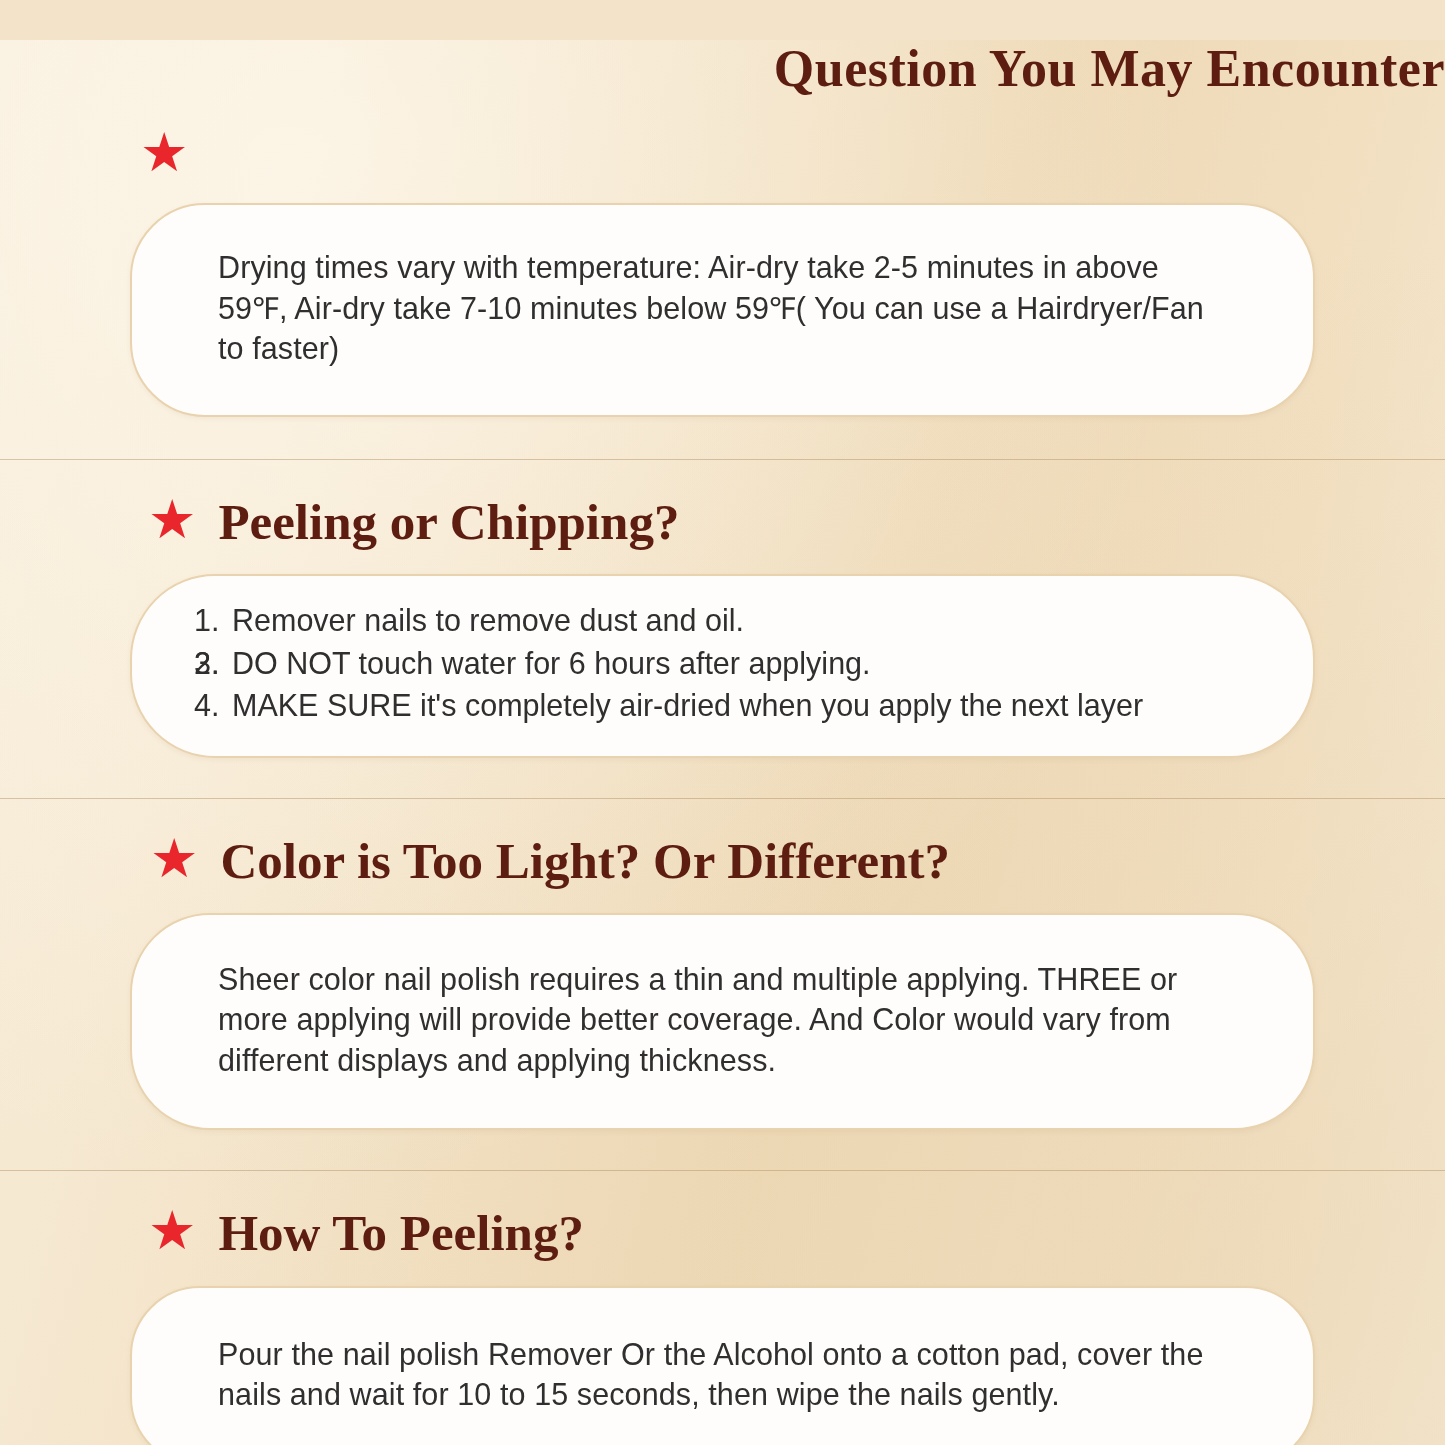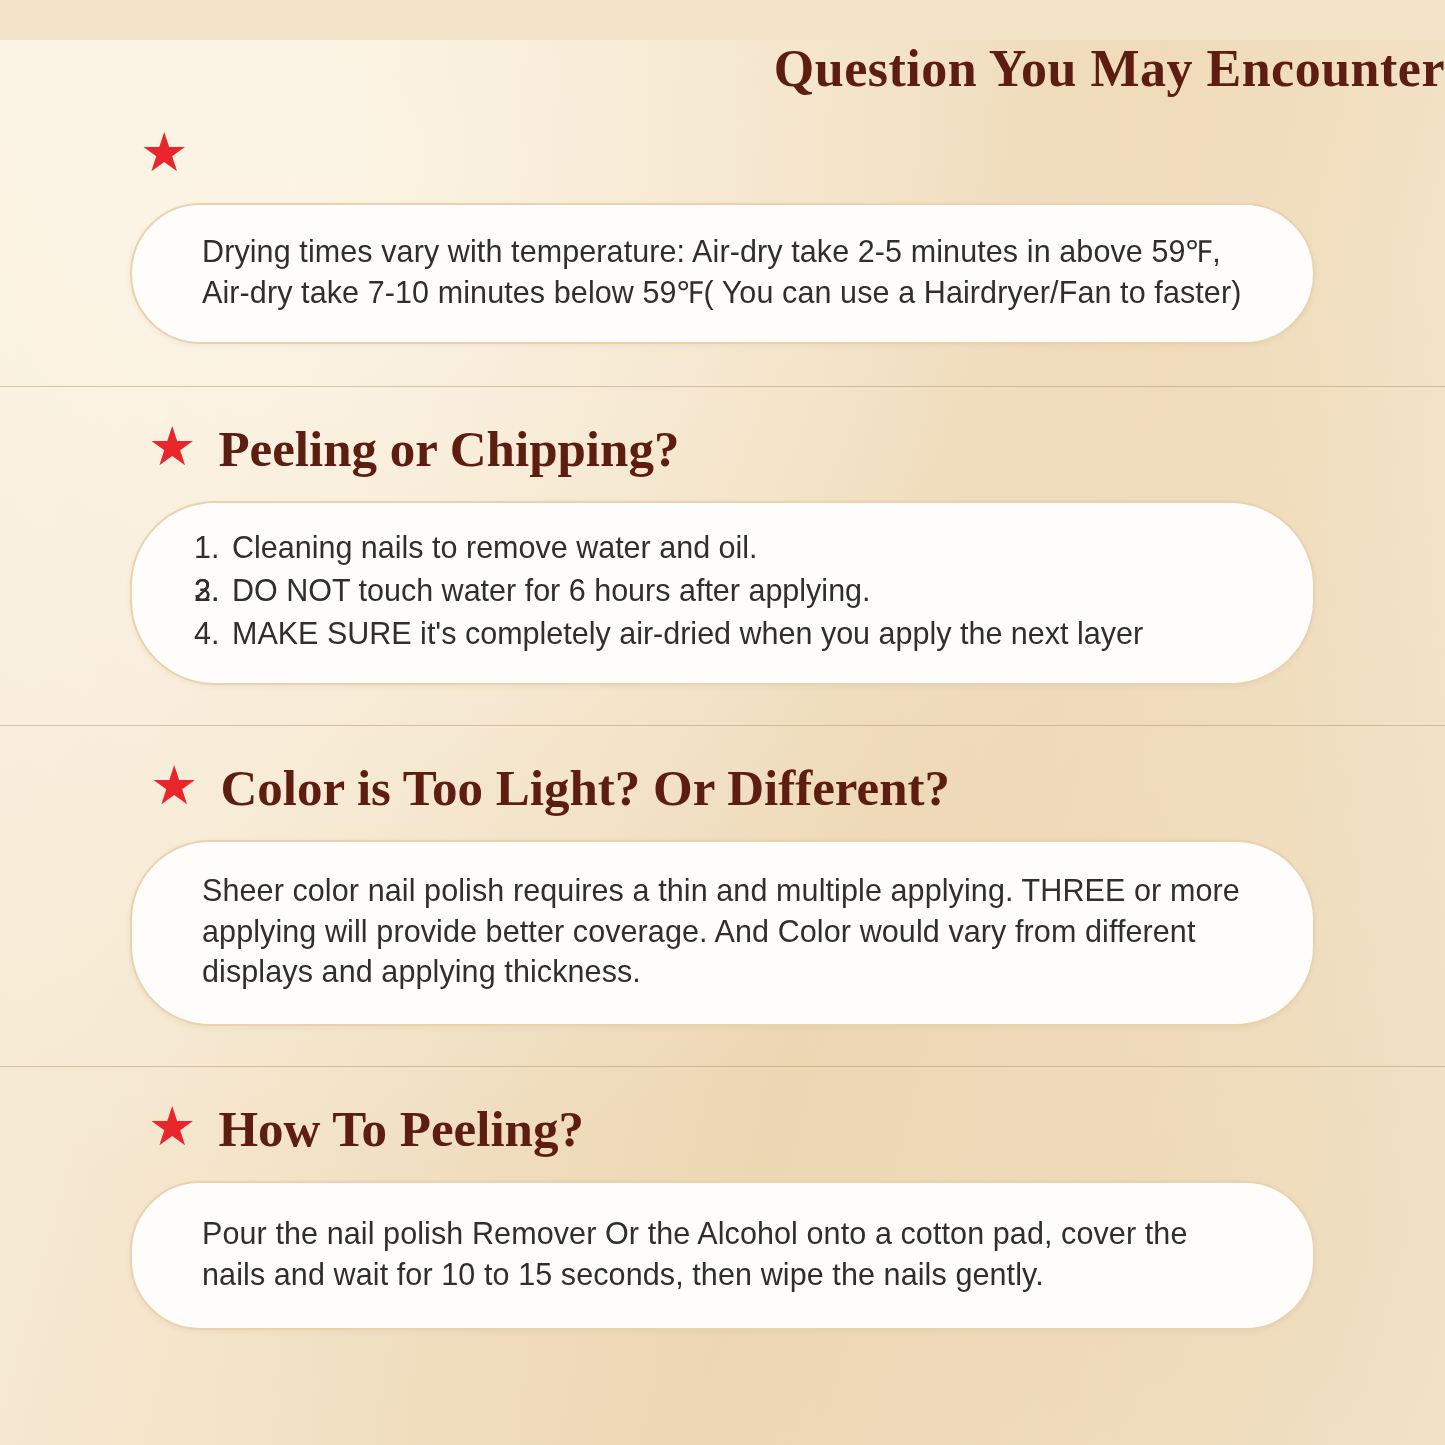--- a/index.html
+++ b/index.html
@@ -87,21 +87,21 @@
   .card {
     margin: 24px 130px 0 130px;
     background: #fffdfb;
     border: 2px solid #e9d3ae;
     border-radius: 80px;
     padding: 28px 70px 32px 70px;
     box-sizing: border-box;
     box-shadow: 0 2px 5px rgba(150,120,80,0.08);
   }
   .card p {
-    margin: 0;
+    margin: 16px;
     color: #2f2f2f;
     font-size: 30.5px;
     line-height: 1.33;
     letter-spacing: 0.1px;
   }
   .card ol {
     margin: 0;
     padding: 0;
     list-style: none;
   }
@@ -148,21 +148,21 @@
     <div class="spacer-lg"></div>
     <div class="divider"></div>
 
     <div class="section sec2">
       <div class="sec-head">
         <span class="star">★</span>
         <span class="sec-title">Peeling or Chipping?</span>
       </div>
       <div class="card">
         <ol>
-          <li><span class="num">1.</span><span>Cleaning nails to remove water and oil.</span></li>
+          <li><span class="num">1.</span><span>Remover nails to remove dust and oil.</span></li>
           <li><span class="num">2.</span></li>
           <li><span class="num">3.</span><span>DO NOT touch water for 6 hours after applying.</span></li>
           <li><span class="num">4.</span><span>MAKE SURE it's completely air-dried when you apply the next layer</span></li>
         </ol>
       </div>
     </div>
 
     <div class="spacer-md"></div>
     <div class="divider"></div>
 

